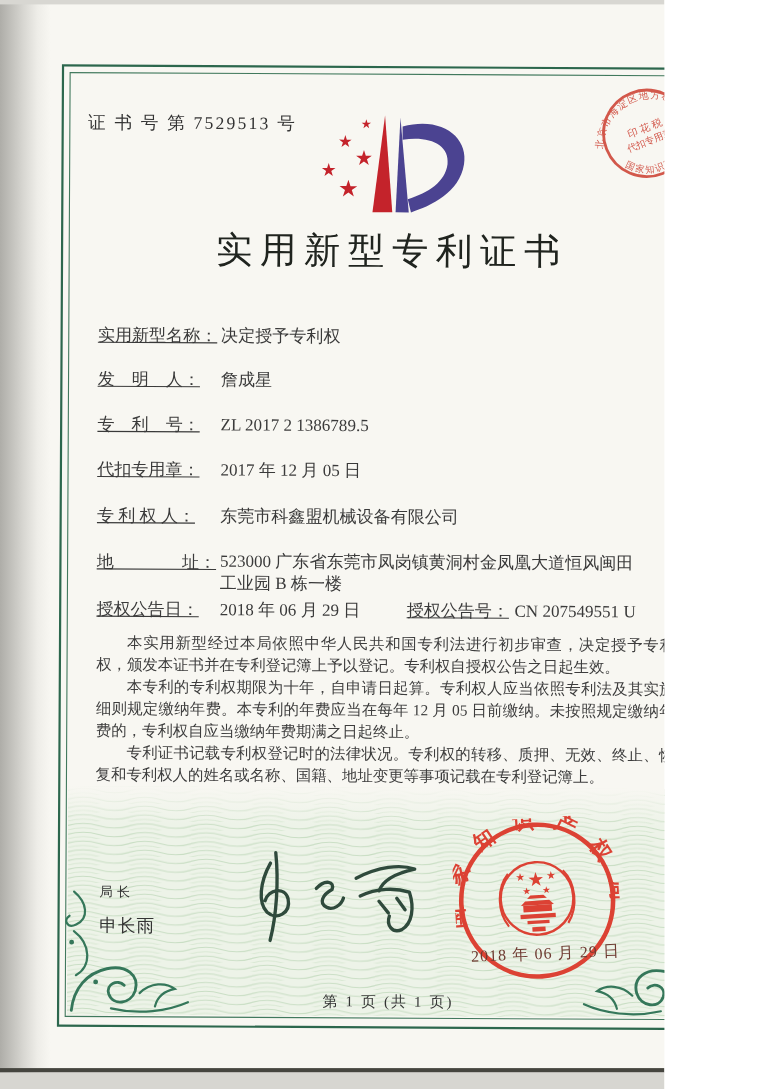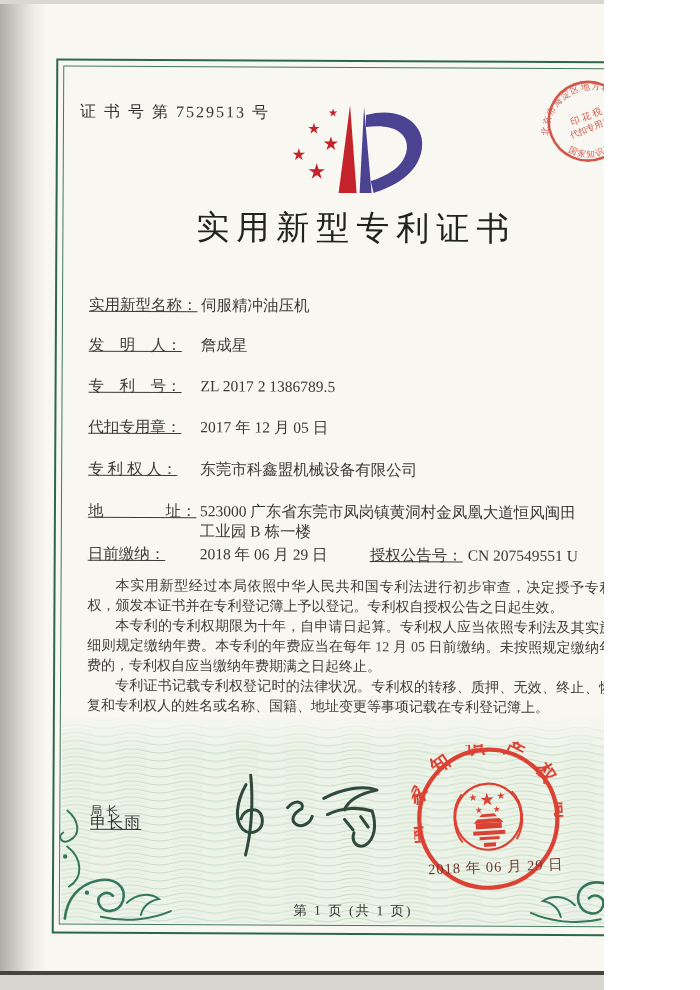--- a/index.html
+++ b/index.html
@@ -29,21 +29,21 @@
   .f-label{display:inline-block;min-width:112px;text-decoration:underline;}
   .addr-val{display:inline-block;vertical-align:top;width:400px;white-space:normal;line-height:19.5px;}
   .cell2{position:absolute;left:282px;top:0;}
   .cell2 .f-label{min-width:98px;}
 
   .body-text{position:absolute;left:88px;top:577px;width:526px;font-size:14px;line-height:20px;
              text-align:justify;color:#3d3d3d;}
   .body-text p{margin:0;text-indent:2em;}
 
   .signer-title{position:absolute;left:92px;top:804px;font-size:12px;letter-spacing:4px;color:#333;}
-  .signer-name{position:absolute;left:92px;top:814px;font-size:16px;letter-spacing:1px;color:#333;text-decoration:underline;}
+  .signer-name{position:absolute;left:92px;top:833px;font-size:16px;letter-spacing:1px;color:#333;}
   .signature{position:absolute;left:198px;top:770px;}
   .official-seal{position:absolute;left:415px;top:743px;transform:rotate(-4deg);opacity:.95;}
   .seal-date{position:absolute;left:430px;top:856px;width:175px;font-size:14.5px;color:#6e3a31;
              letter-spacing:1px;transform:rotate(-2.5deg);white-space:nowrap;}
   .footer{position:absolute;left:55px;width:600px;top:902px;text-align:center;font-size:13.5px;
           color:#343434;letter-spacing:2px;}
   .defs-holder{position:absolute;width:0;height:0;overflow:hidden;}
 </style>
 </head>
 <body>
@@ -131,39 +131,39 @@
       <text font-size="8.6" fill="#cf4a3d" letter-spacing="1.4">
         <textPath href="#ts-bot" startOffset="50%" text-anchor="middle">国家知识产权局</textPath>
       </text>
       <text x="0" y="-2" text-anchor="middle" font-size="9.5" fill="#cf4a3d">印 花 税</text>
       <text x="0" y="10" text-anchor="middle" font-size="8.8" fill="#cf4a3d">代扣专用章</text>
     </svg>
 
     <div class="cert-title">实用新型专利证书</div>
 
     <div class="f-row" style="top:296px">
-      <span class="f-label">实用新型名称：</span><span class="f-value">伺服精冲油压机</span>
+      <span class="f-label">实用新型名称：</span><span class="f-value">决定授予专利权</span>
     </div>
     <div class="f-row" style="top:336px">
       <span class="f-label">发　明　人：</span><span class="f-value">詹成星</span>
     </div>
     <div class="f-row" style="top:377px">
       <span class="f-label">专　利　号：</span><span class="f-value">ZL 2017 2 1386789.5</span>
     </div>
     <div class="f-row" style="top:418px">
       <span class="f-label">代扣专用章：</span><span class="f-value">2017 年 12 月 05 日</span>
     </div>
     <div class="f-row" style="top:460px">
       <span class="f-label">专 利 权 人：</span><span class="f-value">东莞市科鑫盟机械设备有限公司</span>
     </div>
     <div class="f-row" style="top:502px">
       <span class="f-label">地　　　　址：</span><span class="addr-val"><span>523000 广东省东莞市凤岗镇黄洞村金凤凰大道恒风闽田</span><br><span>工业园 B 栋一楼</span></span>
     </div>
     <div class="f-row" style="top:545px">
-      <span class="f-label">日前缴纳：</span><span class="f-value">2018 年 06 月 29 日</span>
+      <span class="f-label">授权公告日：</span><span class="f-value">2018 年 06 月 29 日</span>
       <span class="cell2">
         <span class="f-label">授权公告号：</span><span class="f-value">CN 207549551 U</span>
       </span>
     </div>
 
     <div class="body-text">
       <p>本实用新型经过本局依照中华人民共和国专利法进行初步审查，决定授予专利权，颁发本证书并在专利登记簿上予以登记。专利权自授权公告之日起生效。</p>
       <p>本专利的专利权期限为十年，自申请日起算。专利权人应当依照专利法及其实施细则规定缴纳年费。本专利的年费应当在每年 12 月 05 日前缴纳。未按照规定缴纳年费的，专利权自应当缴纳年费期满之日起终止。</p>
       <p>专利证书记载专利权登记时的法律状况。专利权的转移、质押、无效、终止、恢复和专利权人的姓名或名称、国籍、地址变更等事项记载在专利登记簿上。</p>
     </div>

